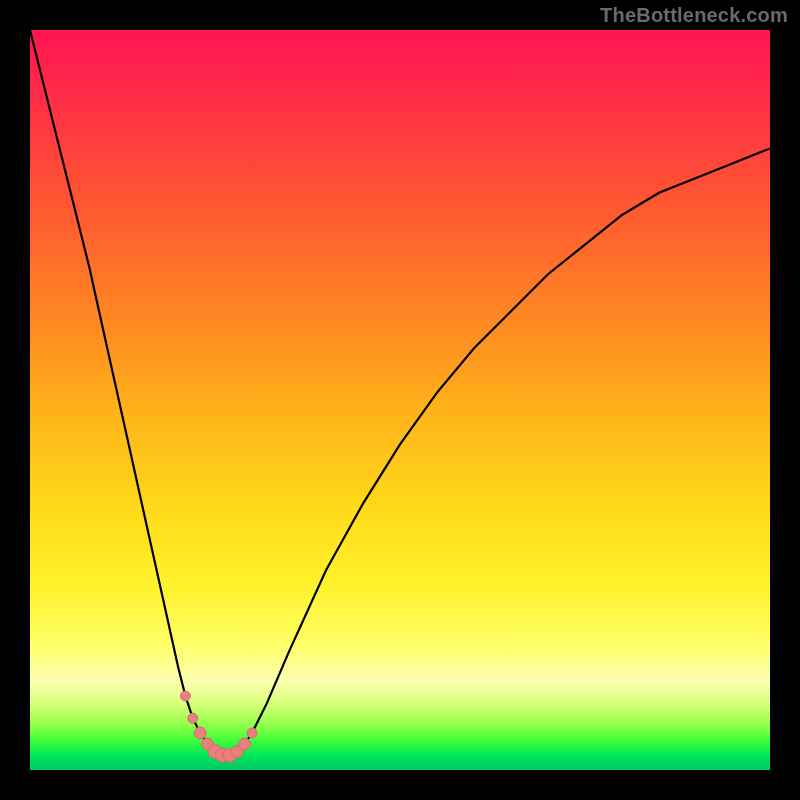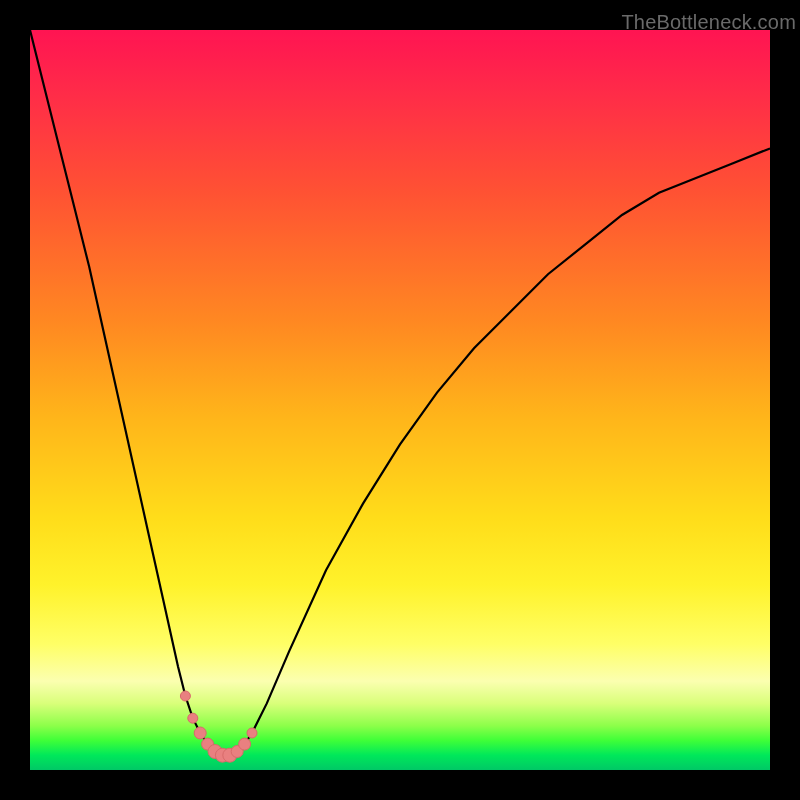--- a/index.html
+++ b/index.html
@@ -40,27 +40,26 @@
       #d9ff7a 91%,
       #8dff4a 94%,
       #3fff38 96%,
       #00e85a 98%,
       #00c866 100%
     );
   }
   .watermark {
     position: absolute;
     top: 4px;
-    right: 4px;
+    right: 12px;
     color: #6a6a6a;
     font-size: 20px;
-    font-weight: 400;
+    font-weight: 700;
     letter-spacing: 0.2px;
     user-select: none;
-    margin-top: 7px;
   }
   svg.curve {
     position: absolute;
     left: 0;
     top: 0;
     width: 740px;
     height: 740px;
     overflow: visible;
   }
 </style>

